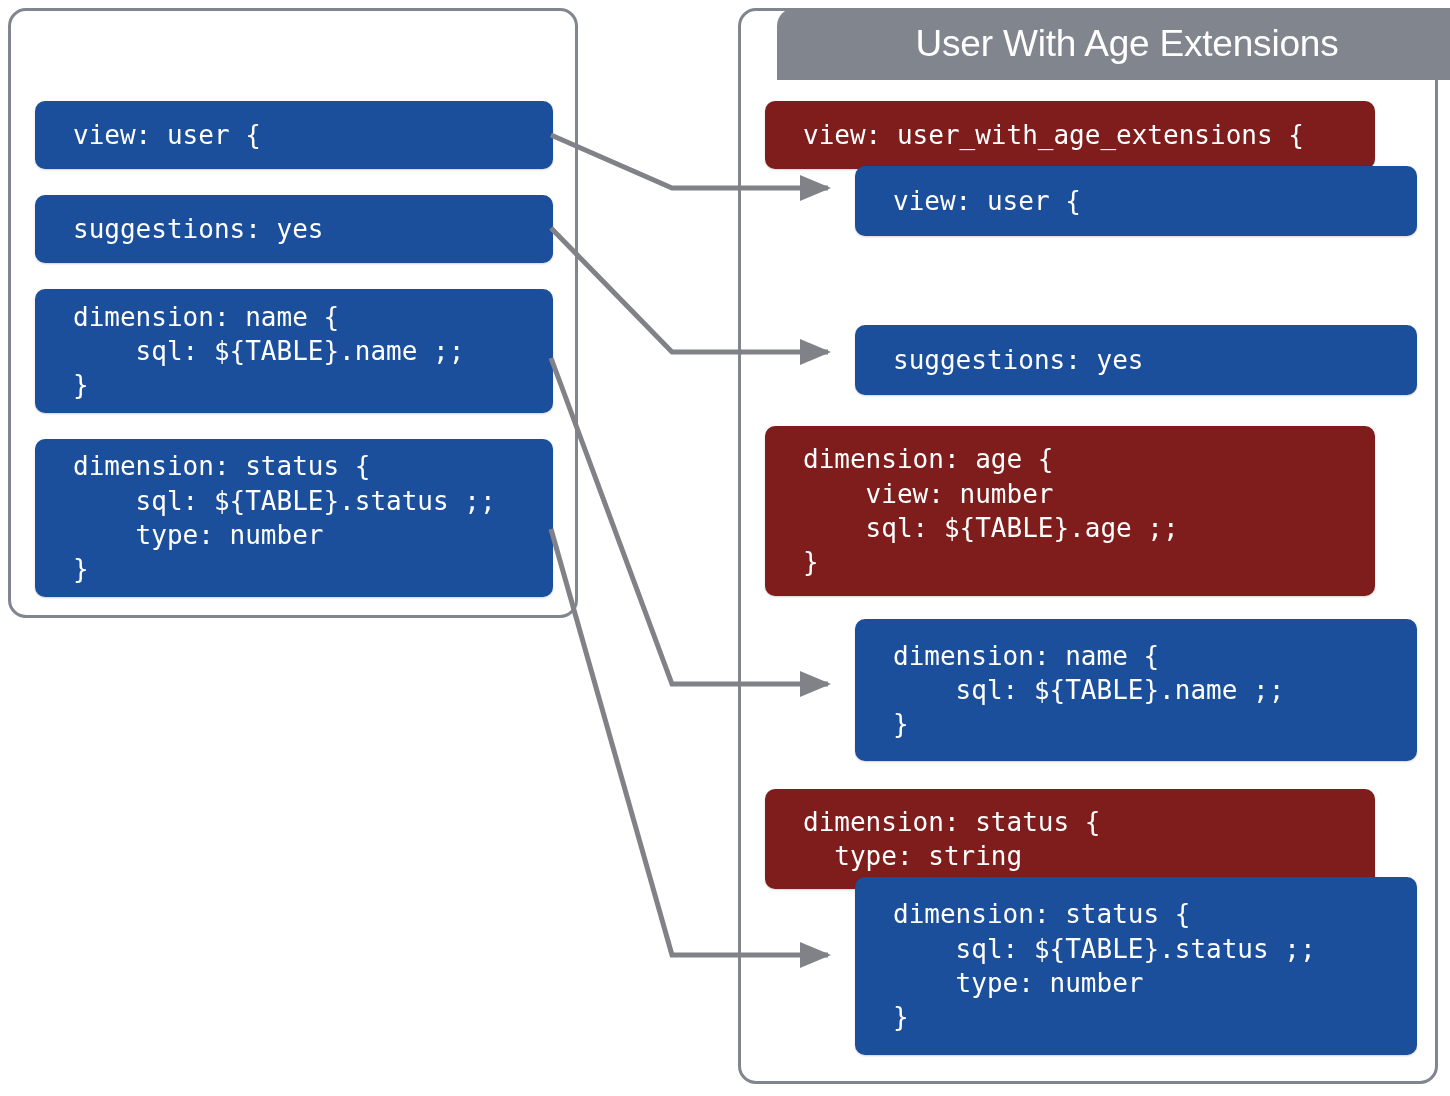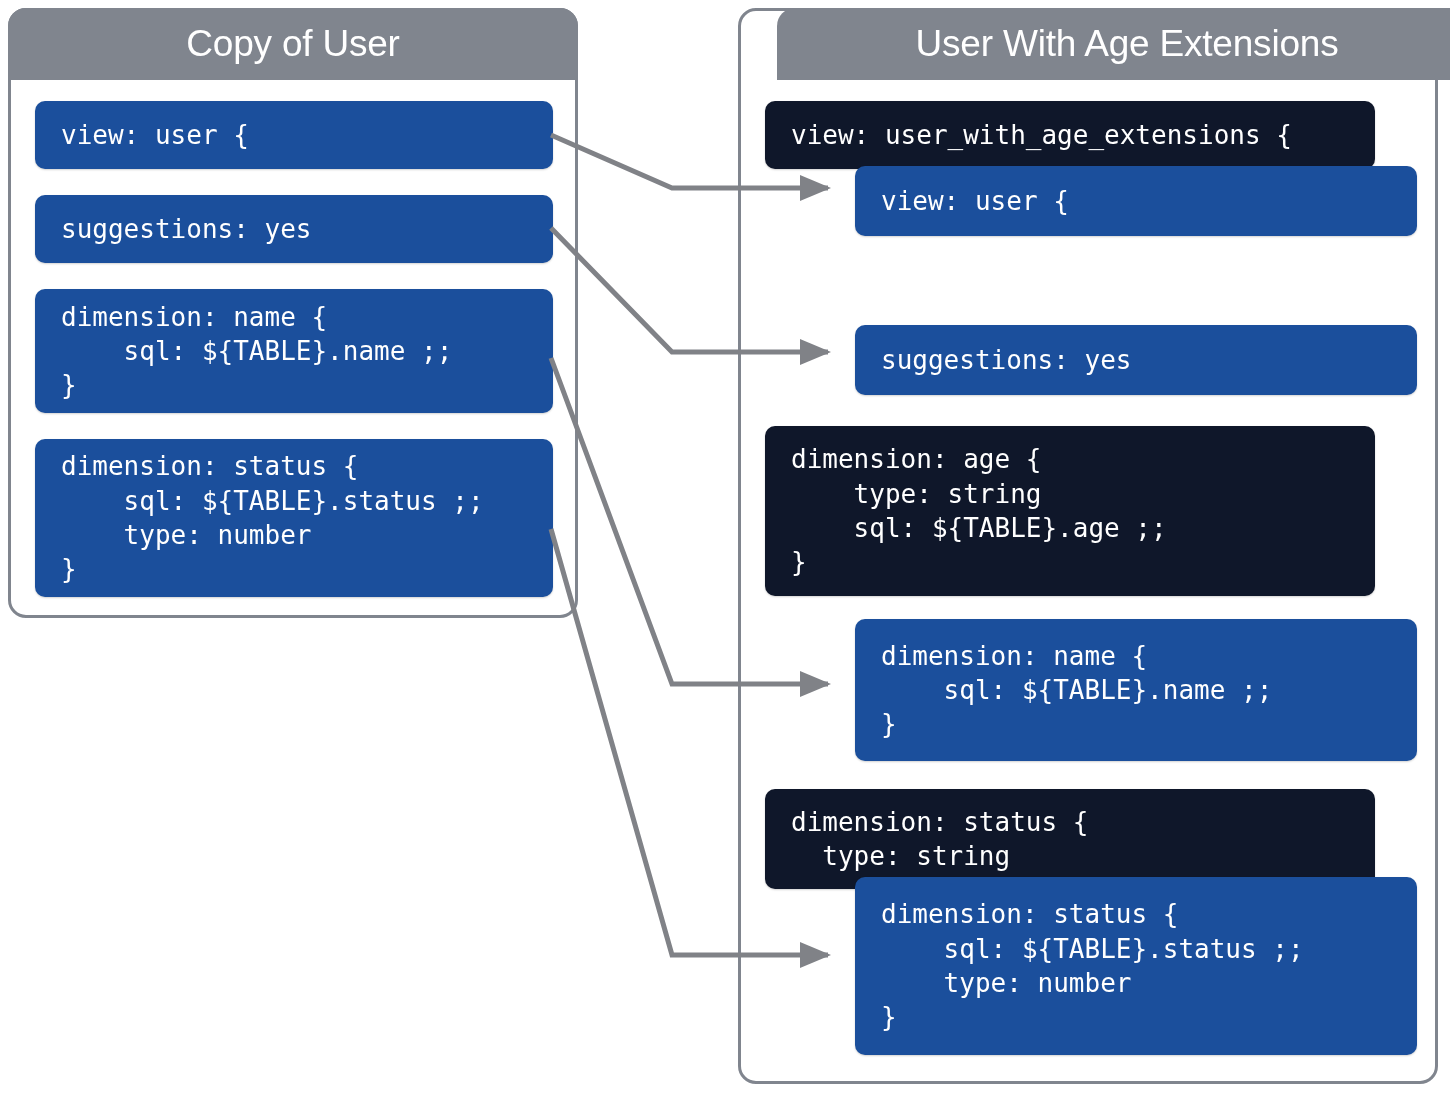--- a/index.html
+++ b/index.html
@@ -72,51 +72,48 @@
   
   .codebox {
     position: absolute;
     border-radius: 10px;
     box-sizing: border-box;
     display: flex;
     align-items: center;
     box-shadow: 0 1px 2px rgba(0,0,0,0.18);
   }
   .codebox pre {
-    margin: 4px;
+    margin: 16px;
     font-family: "DejaVu Sans Mono", "Liberation Mono", monospace;
     font-size: 26px;
     line-height: 1.32;
     color: #ffffff;
     white-space: pre;
   }
   .dark  { background: #1B4F9C; }
-  .light { background: #0f172a; }
+  .light { background: #7f1d1d; }
 
   .pad-l { padding-left: 22px; }
 
   
   #connectors {
     position: absolute;
     left: 0;
     top: 0;
     width: 1450px;
     height: 1096px;
     pointer-events: none;
   }
 </style>
 </head>
 <body>
 
 <div id="stage">
 
   <div class="panel" id="panel-left">
-    <div class="panel-header">
-      <span class="panel-title">Copy of User</span>
-    </div>
 
     <div class="codebox dark pad-l" style="left:24px; top:90px; width:518px; height:68px;">
       <pre>view: user {</pre>
     </div>
 
     <div class="codebox dark pad-l" style="left:24px; top:184px; width:518px; height:68px;">
       <pre>suggestions: yes</pre>
     </div>
 
     <div class="codebox dark pad-l" style="left:24px; top:278px; width:518px; height:124px;">
@@ -146,21 +143,21 @@
       <pre>view: user {</pre>
     </div>
 
 
     <div class="codebox dark pad-l" style="left:114px; top:314px; width:562px; height:70px;">
       <pre>suggestions: yes</pre>
     </div>
 
     <div class="codebox light pad-l" style="left:24px; top:415px; width:610px; height:170px;">
       <pre>dimension: age {
-    type: string
+    view: number
     sql: ${TABLE}.age ;;
 }</pre>
     </div>
 
     <div class="codebox dark pad-l" style="left:114px; top:608px; width:562px; height:142px;">
       <pre>dimension: name {
     sql: ${TABLE}.name ;;
 }</pre>
     </div>
 

